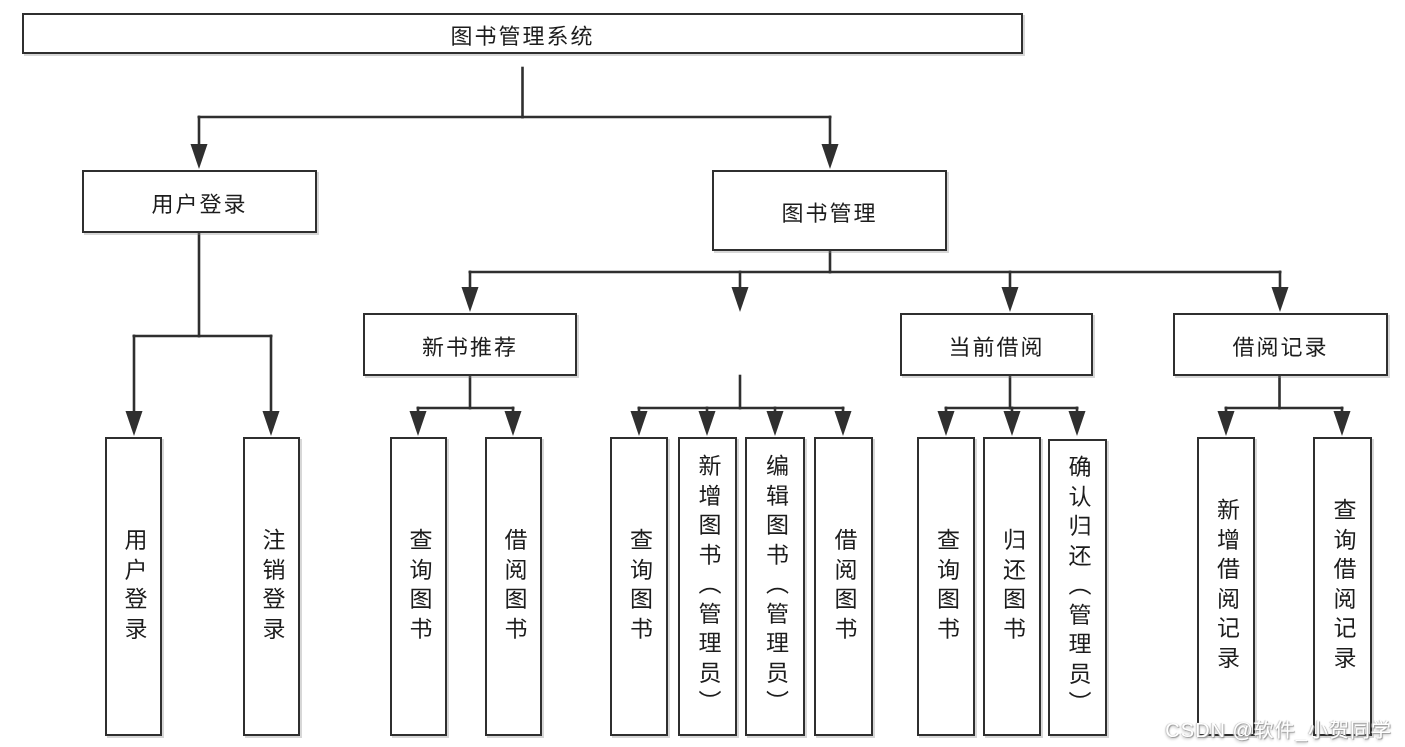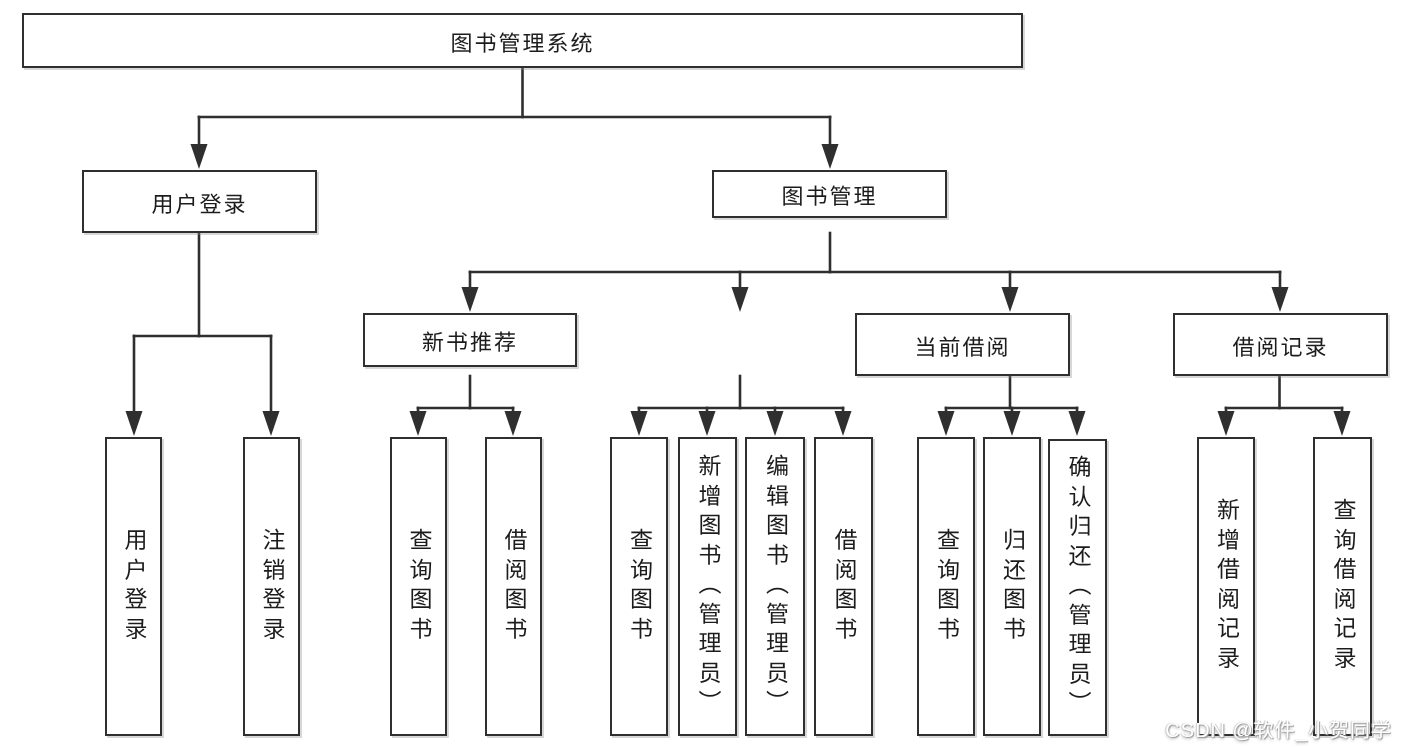--- a/index.html
+++ b/index.html
@@ -110,35 +110,35 @@
       <polygon points="766.5,411 783.5,411 775,436"></polygon>
       <polygon points="834.5,411 851.5,411 843,436"></polygon>
       <polygon points="937.5,411 954.5,411 946,436"></polygon>
       <polygon points="1003.5,411 1020.5,411 1012,436"></polygon>
       <polygon points="1068.5,411 1085.5,411 1077,436"></polygon>
       <polygon points="1217.5,411 1234.5,411 1226,436"></polygon>
       <polygon points="1333.5,411 1350.5,411 1342,436"></polygon>
     </g>
   </svg>
 
-  <div class="box h" style="left:22px;top:13px;width:1001px;height:55px;">
+  <div class="box h" style="left:22px;top:13px;width:1001px;height:41px;">
     <span>图书管理系统</span>
   </div>
 
   <div class="box h" style="left:82px;top:170px;width:235px;height:63px;">
     <span>用户登录</span>
   </div>
-  <div class="box h" style="left:712px;top:170px;width:235px;height:48px;align-items:center;">
+  <div class="box h" style="left:712px;top:170px;width:235px;height:81px;align-items:center;">
     <span>图书管理</span>
   </div>
 
-  <div class="box h" style="left:363px;top:313px;width:214px;height:54px;">
+  <div class="box h" style="left:363px;top:313px;width:214px;height:63px;">
     <span>新书推荐</span>
   </div>
-  <div class="box h" style="left:855px;top:313px;width:215px;height:63px;">
+  <div class="box h" style="left:900px;top:313px;width:193px;height:63px;">
     <span>当前借阅</span>
   </div>
   <div class="box h" style="left:1173px;top:313px;width:215px;height:63px;">
     <span>借阅记录</span>
   </div>
 
   <div class="box v" style="left:105px;top:437px;width:57px;height:299px;">
     <span>用户登录</span>
   </div>
   <div class="box v" style="left:243px;top:437px;width:57px;height:299px;">

